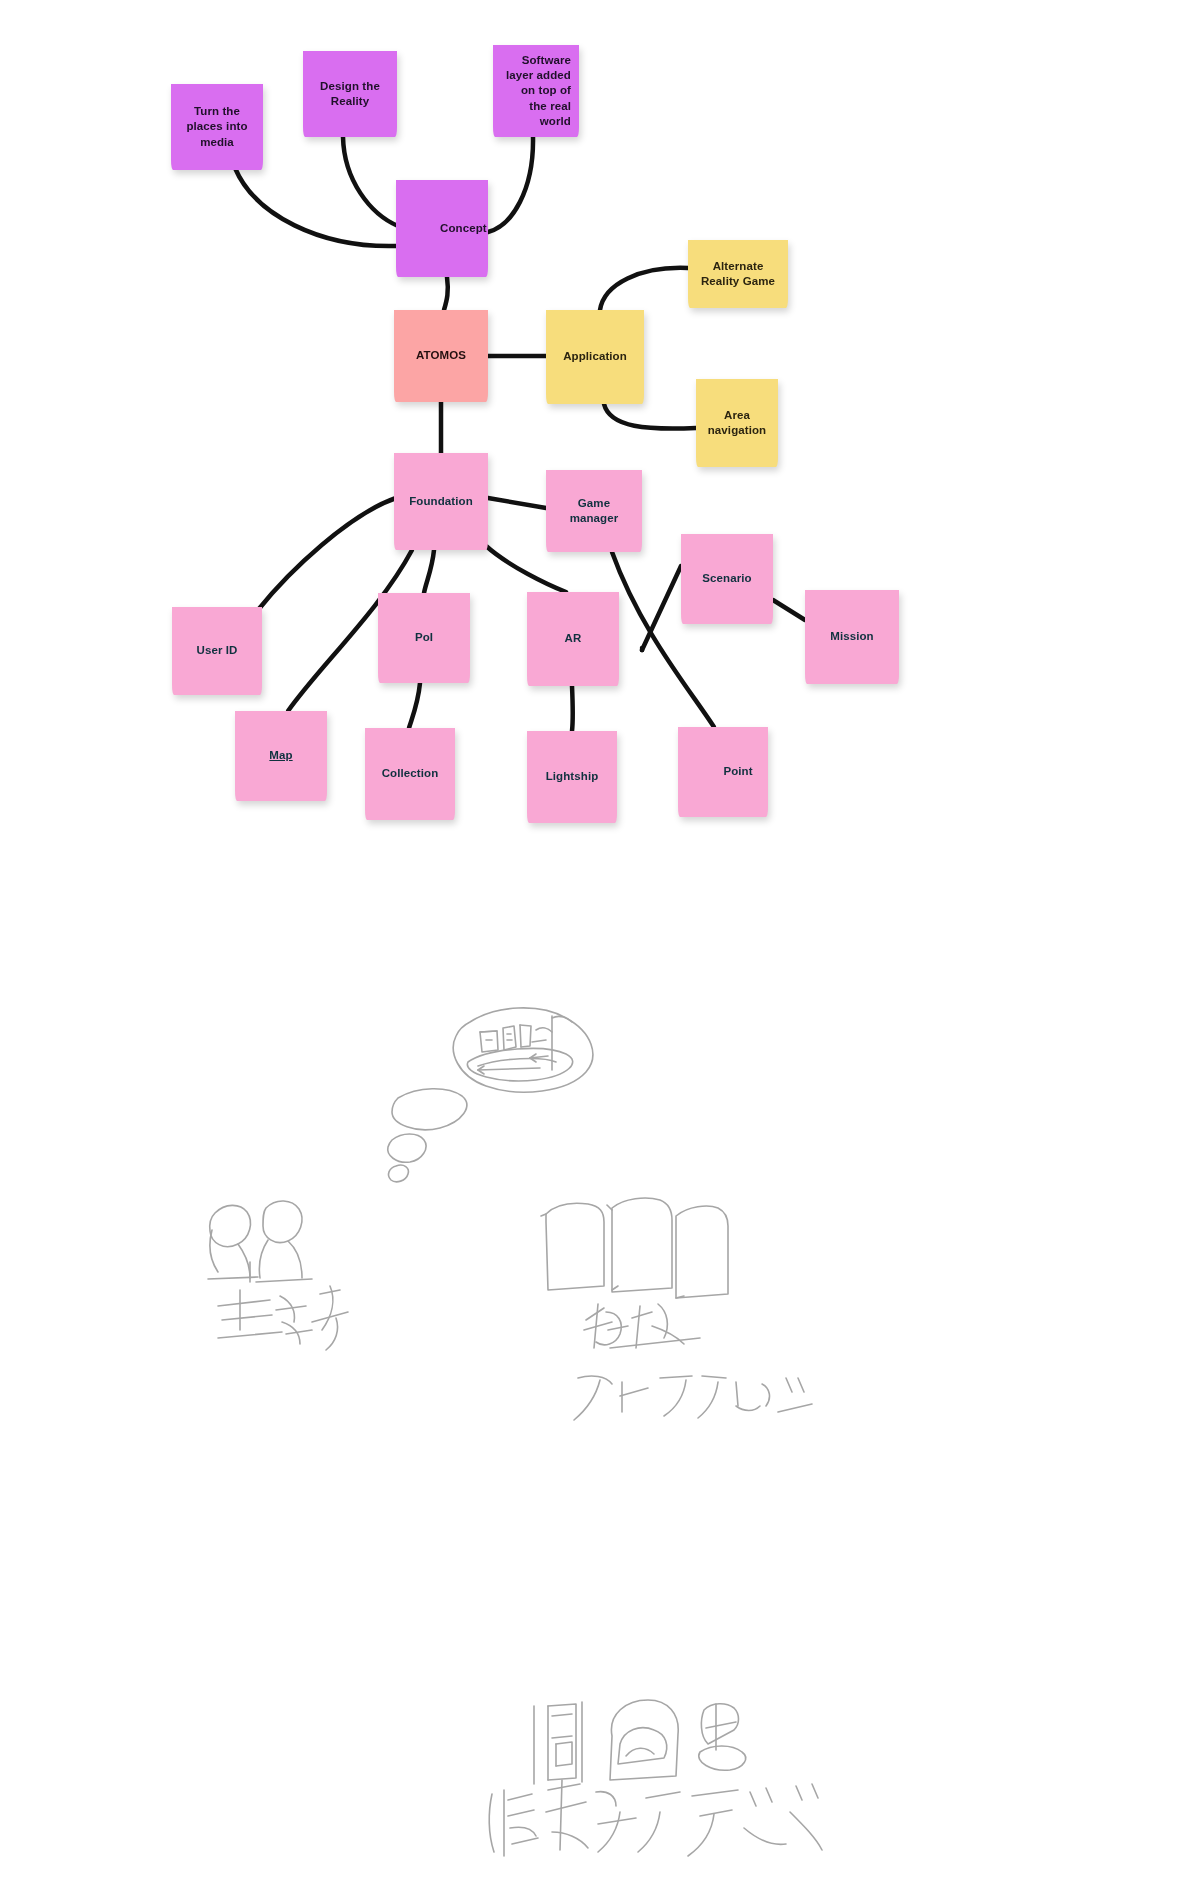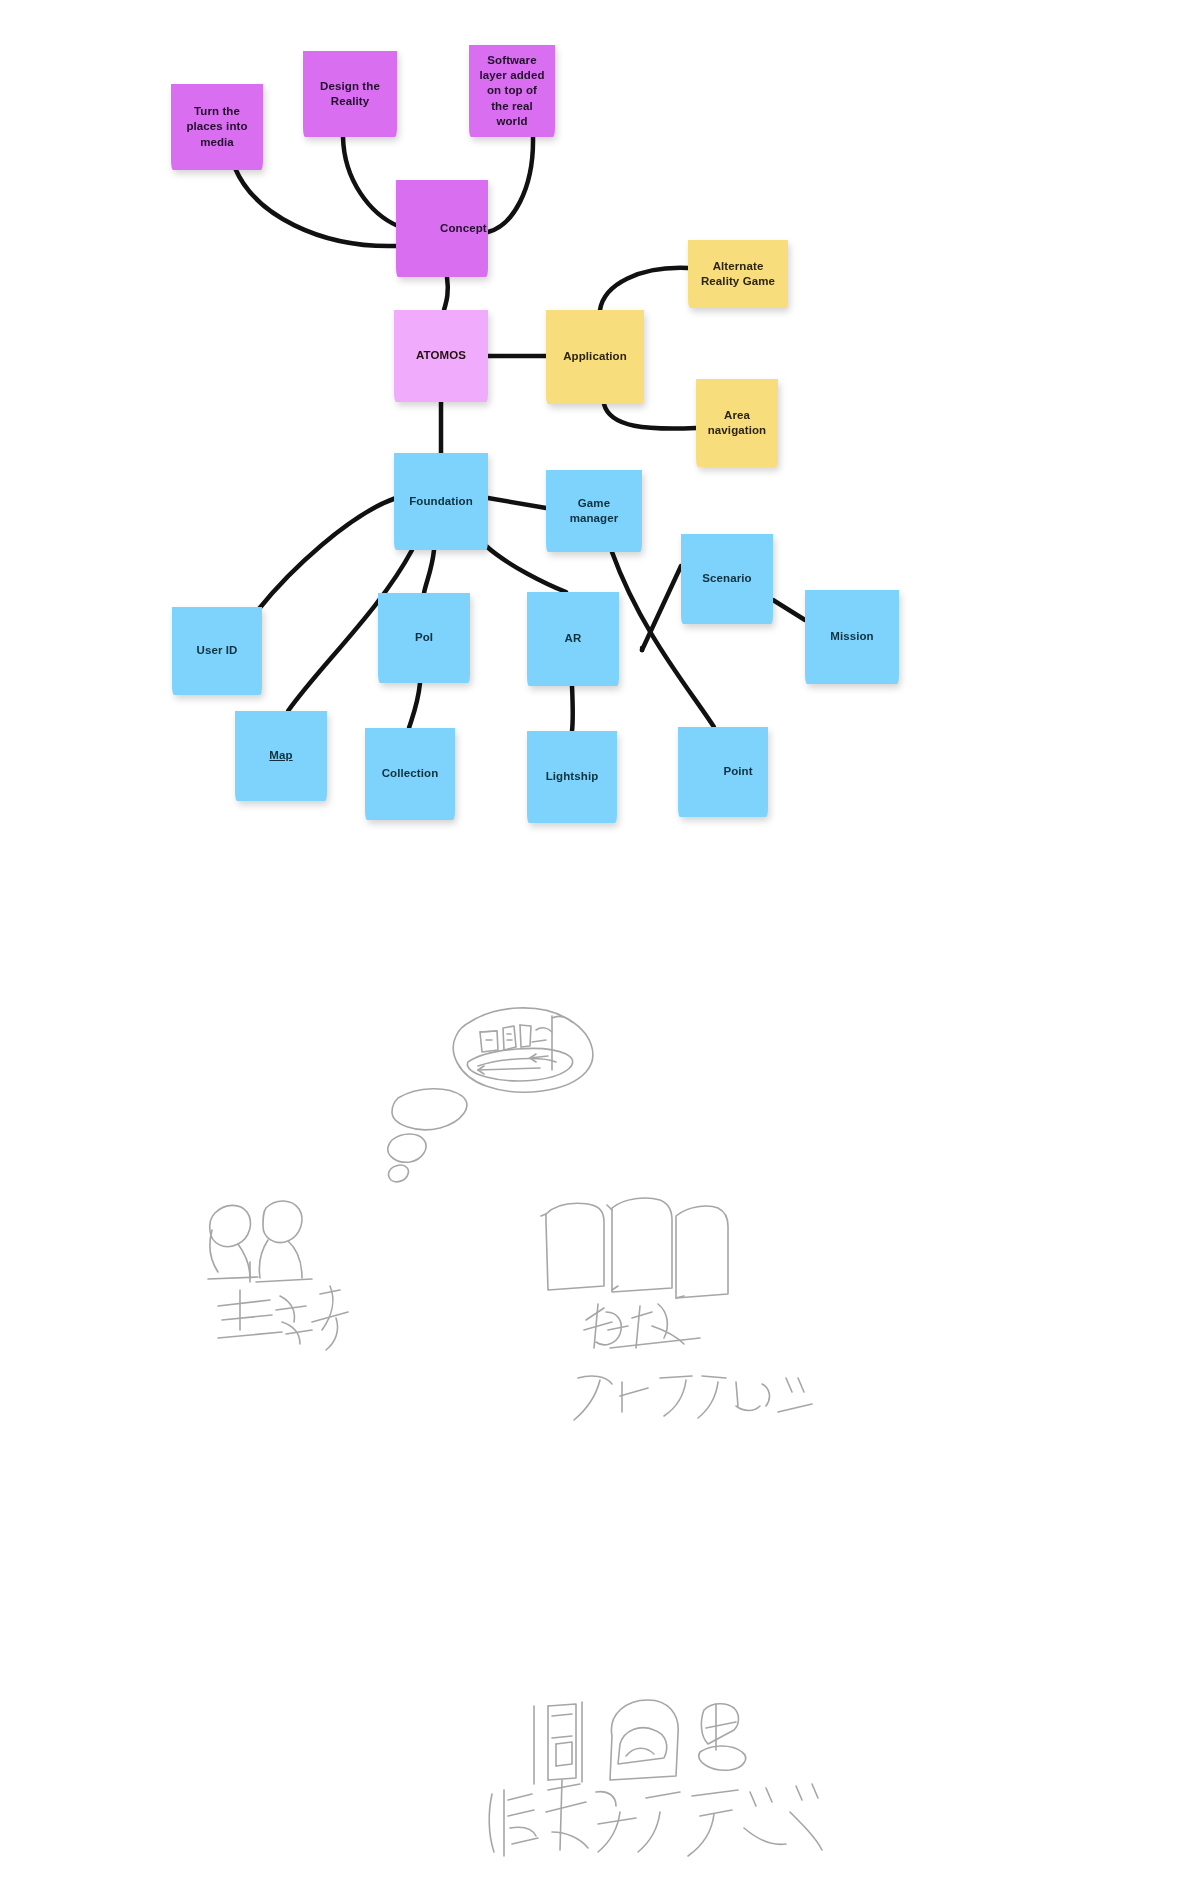--- a/index.html
+++ b/index.html
@@ -40,23 +40,23 @@
     font-size: 11.5px;
     font-weight: 700;
     line-height: 1.32;
     color: #12232e;
     letter-spacing: 0.1px;
     box-shadow: 2px 4px 7px rgba(0,0,0,0.17);
     border-bottom-left-radius: 2px 10px;
     border-bottom-right-radius: 2px 10px;
   }
   .note.purple { background: #d96ef0; color: #20102a; }
-  .note.red    { background: #f0abfc; color: #241010; }
+  .note.red    { background: #fca5a5; color: #241010; }
   .note.yellow { background: #f7dd7c; color: #2b2410; }
-  .note.blue   { background: #7dd3fc; color: #10313f; }
+  .note.blue   { background: #f9a8d4; color: #10313f; }
 
   .note-label { display: block; width: 100%; }
 
   
   #sketch {
     position: absolute;
     left: 0; top: 0;
     width: 1200px;
     height: 1891px;
     z-index: 3;
@@ -128,21 +128,21 @@
       <path d="M572,686 C573,708 573,722 572,731"></path>
     </g>
   </svg>
 
   <div class="note purple" style="left:171px;top:84px;width:92px;height:86px;">
     <span class="note-label">Turn the places into media</span>
   </div>
   <div class="note purple" style="left:303px;top:51px;width:94px;height:86px;">
     <span class="note-label">Design the Reality</span>
   </div>
-  <div class="note purple" style="left:469px;top:45px;width:86px;height:92px;">
+  <div class="note purple" style="left:493px;top:45px;width:86px;height:92px;text-align:right;">
     <span class="note-label">Software layer added on top of the real world</span>
   </div>
   <div class="note purple" style="left:396px;top:180px;width:92px;height:97px;padding-left:44px;">
     <span class="note-label">Concept</span>
   </div>
   <div class="note red" style="left:394px;top:310px;width:94px;height:92px;">
     <span class="note-label">ATOMOS</span>
   </div>
   <div class="note yellow" style="left:546px;top:310px;width:98px;height:94px;">
     <span class="note-label">Application</span>

